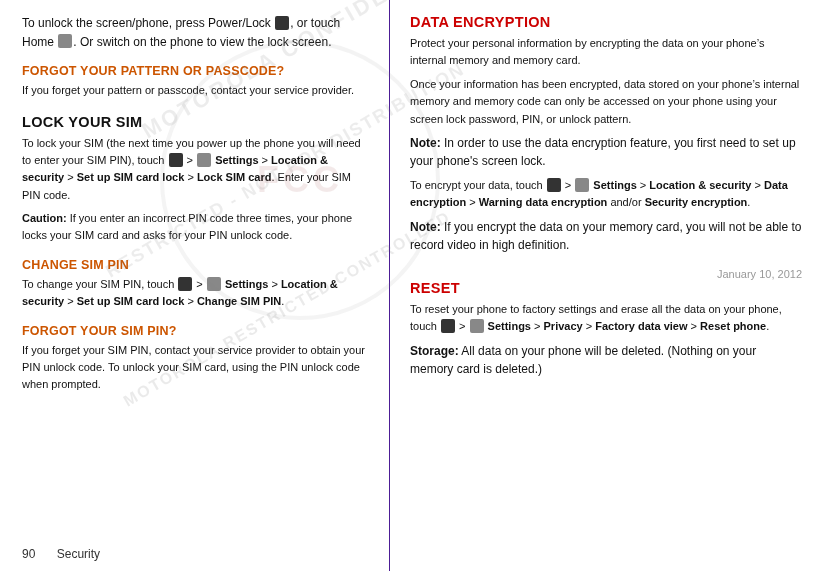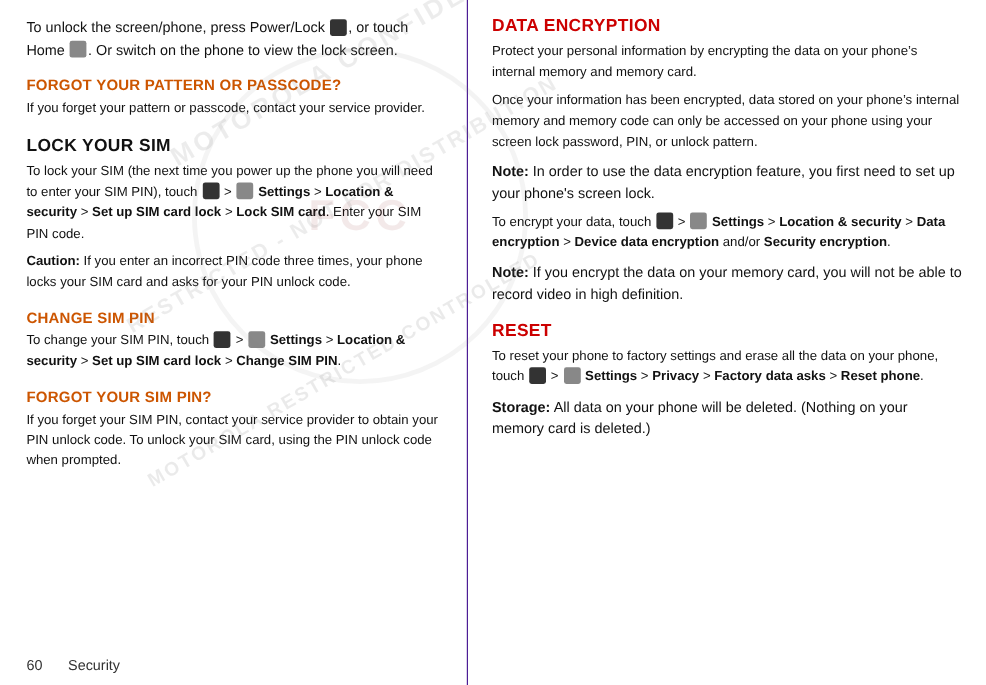--- a/index.html
+++ b/index.html
@@ -188,48 +188,49 @@
         To change your SIM PIN, touch <span class="icon-box"></span> &gt; <span class="icon-box-light"></span> <b>Settings</b> &gt; <b>Location &amp; security</b> &gt; <b>Set up SIM card lock</b> &gt; <b>Change SIM PIN</b>.
       </p>
     </div>
 
     <div class="section-block">
       <h3 class="sub-heading">FORGOT YOUR SIM PIN?</h3>
       <p class="body-text">If you forget your SIM PIN, contact your service provider to obtain your PIN unlock code. To unlock your SIM card, using the PIN unlock code when prompted.</p>
     </div>
 
     <div class="page-footer">
-      <span>60</span>
+      <span>90</span>
       <span>Security</span>
     </div>
 
   </div>
 
   <div class="right-col">
 
     <div class="section-block">
       <h2 class="major-heading">DATA ENCRYPTION</h2>
       <p class="body-text">Protect your personal information by encrypting the data on your phone’s internal memory and memory card.</p>
       <p class="body-text">Once your information has been encrypted, data stored on your phone’s internal memory and memory code can only be accessed on your phone using your screen lock password, PIN, or unlock pattern.</p>
       <p class="note-text">
         <b>Note:</b> In order to use the data encryption feature, you first need to set up your phone's screen lock.
       </p>
       <p class="body-text">
-        To encrypt your data, touch <span class="icon-box"></span> &gt; <span class="icon-box-light"></span> <b>Settings</b> &gt; <b>Location &amp; security</b> &gt; <b>Data encryption</b> &gt; <b>Device data encryption</b> and/or <b>Security encryption</b>.
+        To encrypt your data, touch <span class="icon-box"></span> &gt; <span class="icon-box-light"></span> <b>Settings</b> &gt; <b>Location &amp; security</b> &gt; <b>Data encryption</b> &gt; <b>Warning data encryption</b> and/or <b>Security encryption</b>.
       </p>
       <p class="note-text">
         <b>Note:</b> If you encrypt the data on your memory card, you will not be able to record video in high definition.
       </p>
     </div>
 
+    <p class="date-line">January 10, 2012</p>
 
     <div class="section-block">
       <h2 class="major-heading">RESET</h2>
       <p class="body-text">
-        To reset your phone to factory settings and erase all the data on your phone, touch <span class="icon-box"></span> &gt; <span class="icon-box-light"></span> <b>Settings</b> &gt; <b>Privacy</b> &gt; <b>Factory data asks</b> &gt; <b>Reset phone</b>.
+        To reset your phone to factory settings and erase all the data on your phone, touch <span class="icon-box"></span> &gt; <span class="icon-box-light"></span> <b>Settings</b> &gt; <b>Privacy</b> &gt; <b>Factory data view</b> &gt; <b>Reset phone</b>.
       </p>
       <p class="note-text">
         <b>Storage:</b> All data on your phone will be deleted. (Nothing on your memory card is deleted.)
       </p>
     </div>
 
   </div>
 
   <div class="watermark">
     <div style="position:absolute; top:30px; left:120px; transform:rotate(-30deg); font-size:22px; font-weight:bold; color:#777; letter-spacing:3px; white-space:nowrap;">MOTOROLA CONFIDENTIAL</div>

